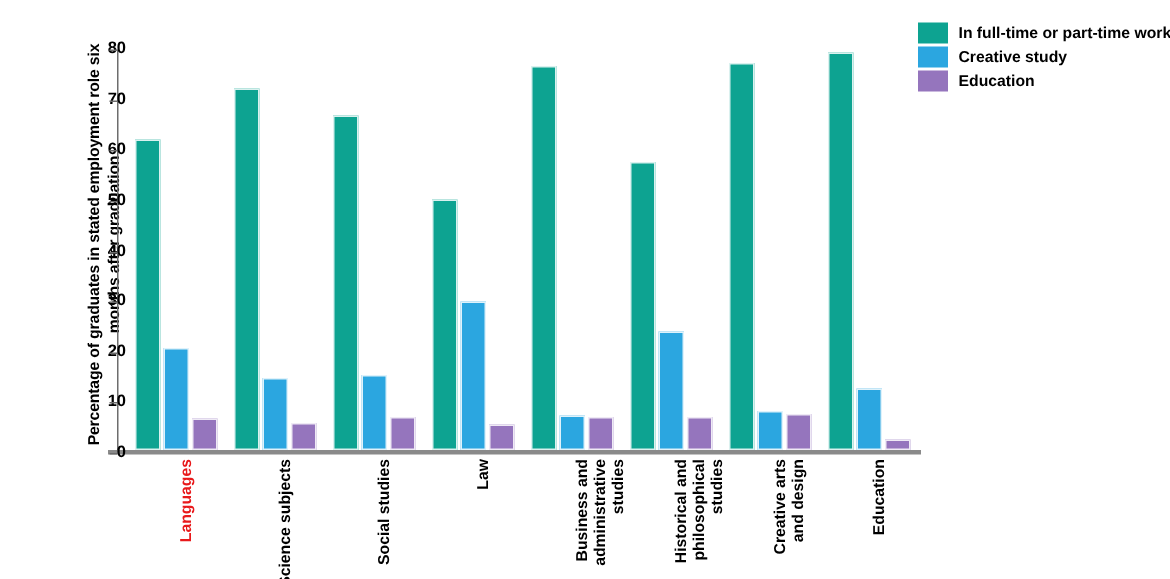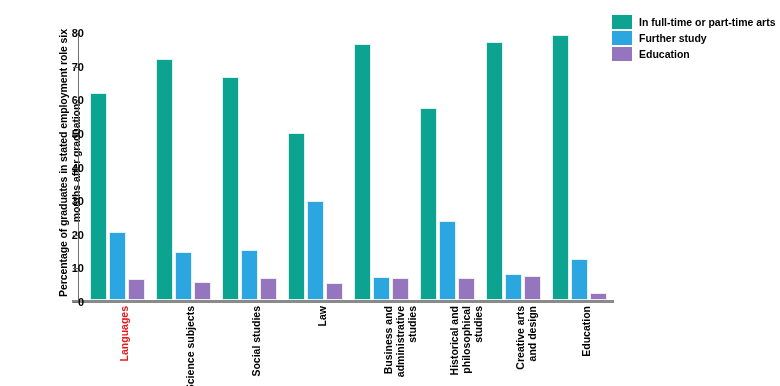--- a/index.html
+++ b/index.html
@@ -223,25 +223,25 @@
 philosophical
 studies</div>
       <div class="xlabel" style="left: 394px;">Creative arts
 and design</div>
       <div class="xlabel" style="left: 460px;">Education</div>
     </div>
 
   <div class="legend">
     <div class="legend-row">
       <span class="legend-swatch" style="background: rgb(13, 163, 145);"></span>
-      <span class="legend-label">In full-time or part-time arts</span>
+      <span class="legend-label">In full-time or part-time work</span>
     </div>
     <div class="legend-row">
       <span class="legend-swatch" style="background: rgb(43, 166, 224);"></span>
-      <span class="legend-label">Further study</span>
+      <span class="legend-label">Creative study</span>
     </div>
     <div class="legend-row">
       <span class="legend-swatch" style="background: rgb(149, 117, 189);"></span>
       <span class="legend-label">Education</span>
     </div>
   </div>
 
 </div>
 
 </body></html>

